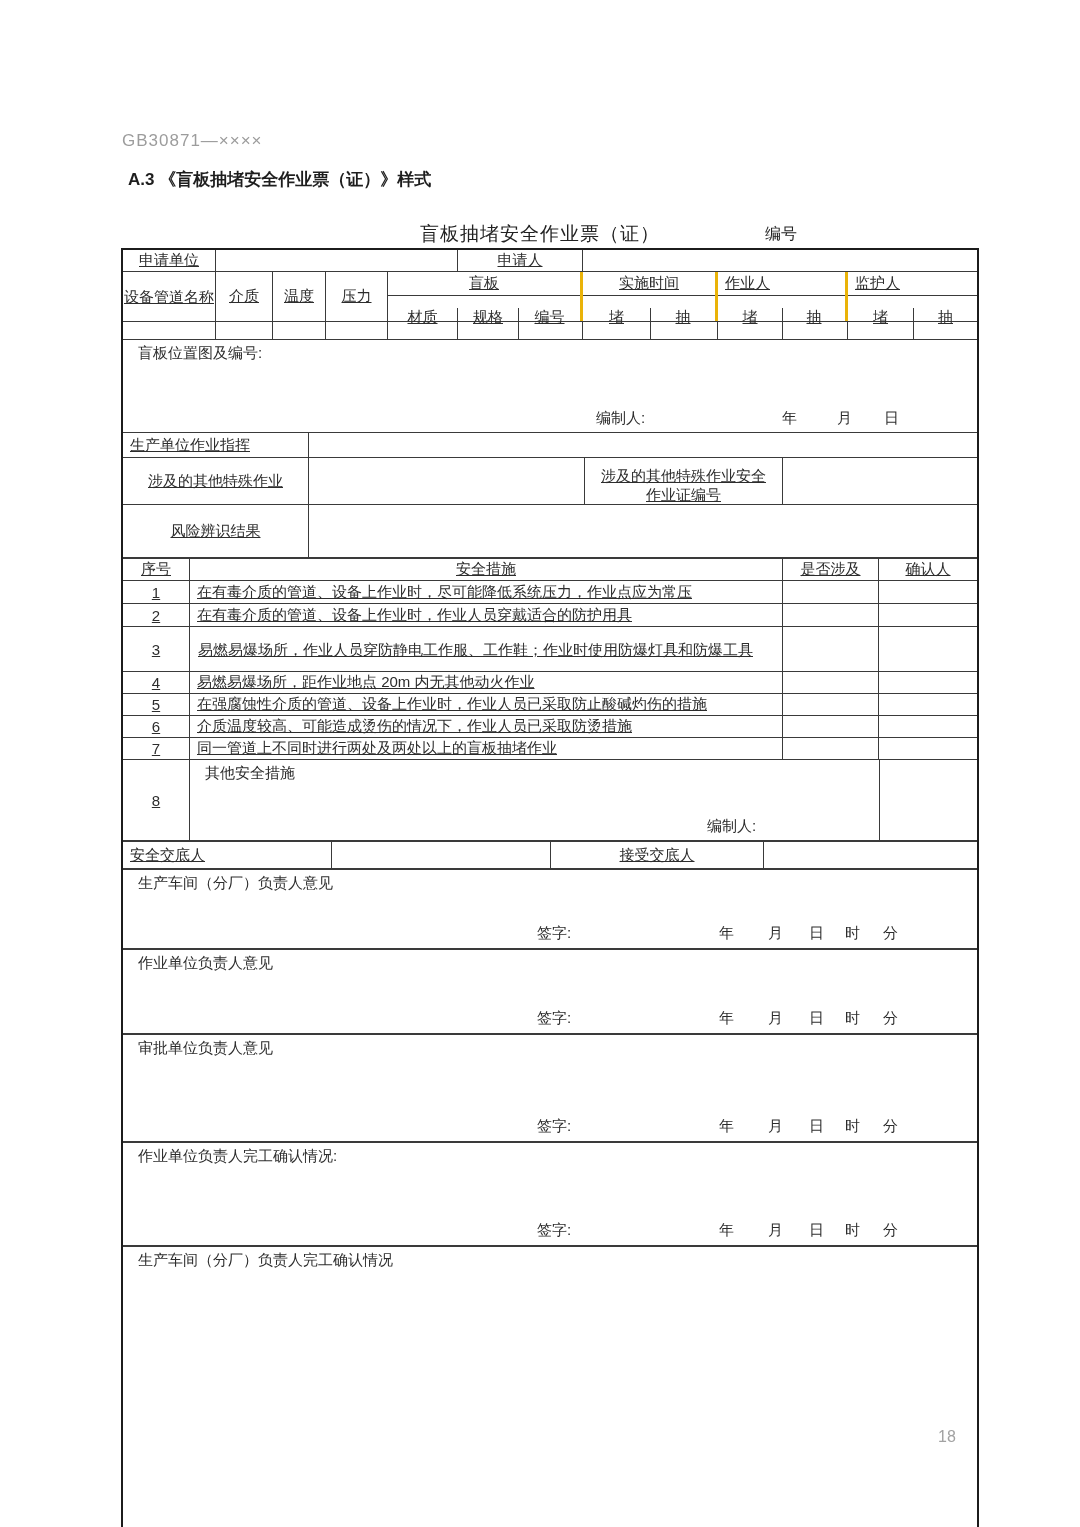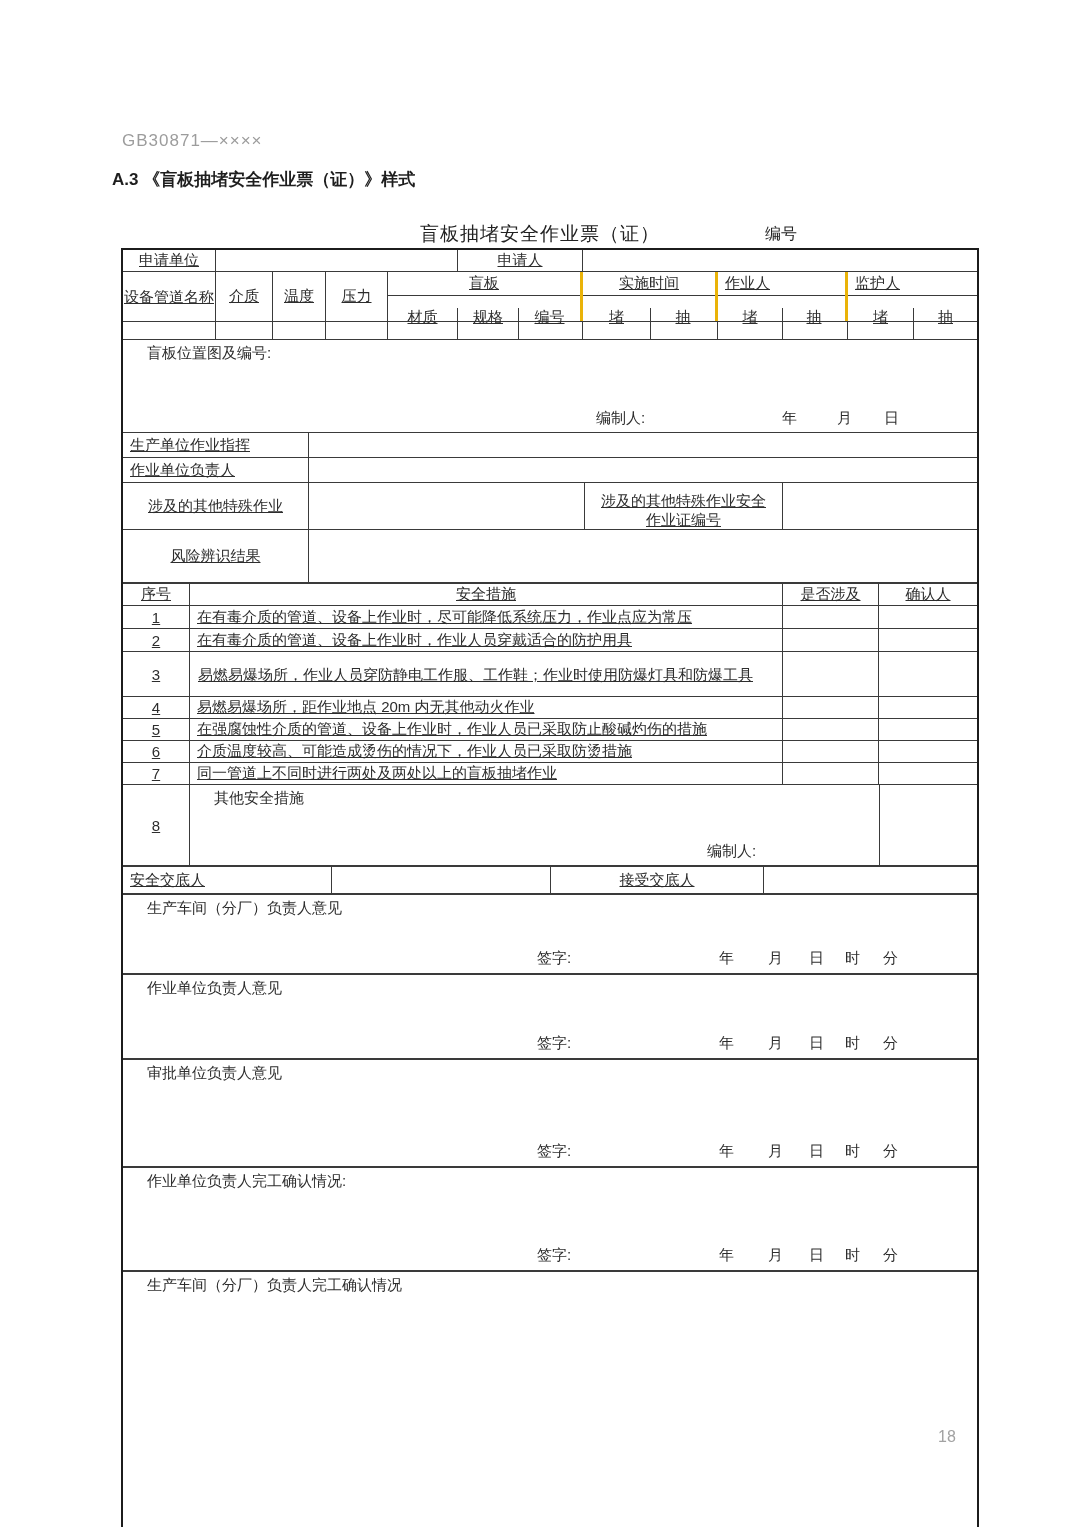--- a/index.html
+++ b/index.html
@@ -3,21 +3,21 @@
 <meta charset="utf-8">
 <style>
   * { margin:0; padding:0; box-sizing:border-box; }
   html,body { background:#e9e9e9; }
   .page {
     position:relative; width:1080px; height:1527px; background:#ffffff;
     font-family:"Liberation Sans","DejaVu Sans",sans-serif; color:#2d2d2d;
     margin:0 auto; overflow:hidden;padding-left:25px;
   }
   .doc-code { position:absolute; left:122px; top:131px; font-size:17px; color:#9c9c9c; letter-spacing:1px; }
-  .heading  { position:absolute; left:112px; top:168px; font-size:17px; font-weight:700; color:#1e1e1e; }
+  .heading  { position:absolute; left:128px; top:168px; font-size:17px; font-weight:700; color:#1e1e1e; }
   .title-row{ position:absolute; left:122px; top:221px; width:858px; height:26px; }
   .form-title{ position:absolute; left:298px; font-size:19px; color:#222; letter-spacing:1px;text-align:right; }
   .form-no  { position:absolute; left:643px; top:3px; font-size:16px; color:#222; }
   .page-num { position:absolute; left:938px; top:1428px; font-size:16px; color:#a2a2a2; }
 
   
   .sheet { position:absolute; left:121px; top:248px; width:858px; height:1308px;
            border:2px solid #1c1c1c; display:flex; flex-direction:column; font-size:15px;text-decoration:underline; }
   .row { display:flex; flex-direction:row; border-bottom:1px solid #3a3a3a; flex:0 0 auto; }
   .row:last-child { border-bottom:none; }
@@ -41,21 +41,21 @@
   .w57{width:57px}.w53{width:53px}.w62{width:62px}
   .w195{width:195px}.w135{width:135px}.w130{width:130px}
   .w70{width:70px}.w61{width:61px}.w68{width:68px}.w67{width:67px}.w65{width:65px}.w66{width:66px}
   .w186{width:186px}.w276{width:276px}.w198{width:198px}
   .w593{width:593px}.w96{width:96px}.w690{width:690px}
   .w209{width:209px}.w219{width:219px}.w213{width:213px}
 
   .two-line { line-height:20px; }
   .small-lh { line-height:19px;align-items:flex-end; }
   .rel { position:relative; }
-  .corner-label { position:absolute; left:24px; top:4px; }
+  .corner-label { position:absolute; left:15px; top:4px; }
   .map-maker   { position:absolute; left:473px; bottom:4px; }
   .map-y{position:absolute; left:659px; bottom:4px;}
   .map-m{position:absolute; left:714px; bottom:4px;}
   .map-d{position:absolute; left:761px; bottom:4px;}
   .r8-maker { position:absolute; left:517px; bottom:4px; }
   .sign-label{position:absolute; left:414px; bottom:5px;}
   .sg-y{position:absolute; left:596px; bottom:5px;}
   .sg-mo{position:absolute; left:645px; bottom:5px;}
   .sg-d{position:absolute; left:686px; bottom:5px;}
   .sg-h{position:absolute; left:722px; bottom:5px;}
@@ -144,24 +144,20 @@
         <span class="map-m">月</span>
         <span class="map-d">日</span>
       </div>
     </div>
 
     <div class="row h25">
       <div class="cell l w186">生产单位作业指挥</div>
       <div class="cell last"></div>
     </div>
 
-    <div class="row h25">
-      <div class="cell l w186">作业单位负责人</div>
-      <div class="cell last"></div>
-    </div>
 
     <div class="row h47">
       <div class="cell c w186">涉及的其他特殊作业</div>
       <div class="cell w276"></div>
       <div class="cell c w198 small-lh">
         <span>
           <span>涉及的其他特殊作业安全</span><br>
           <span>作业证编号</span>
         </span>
       </div>

